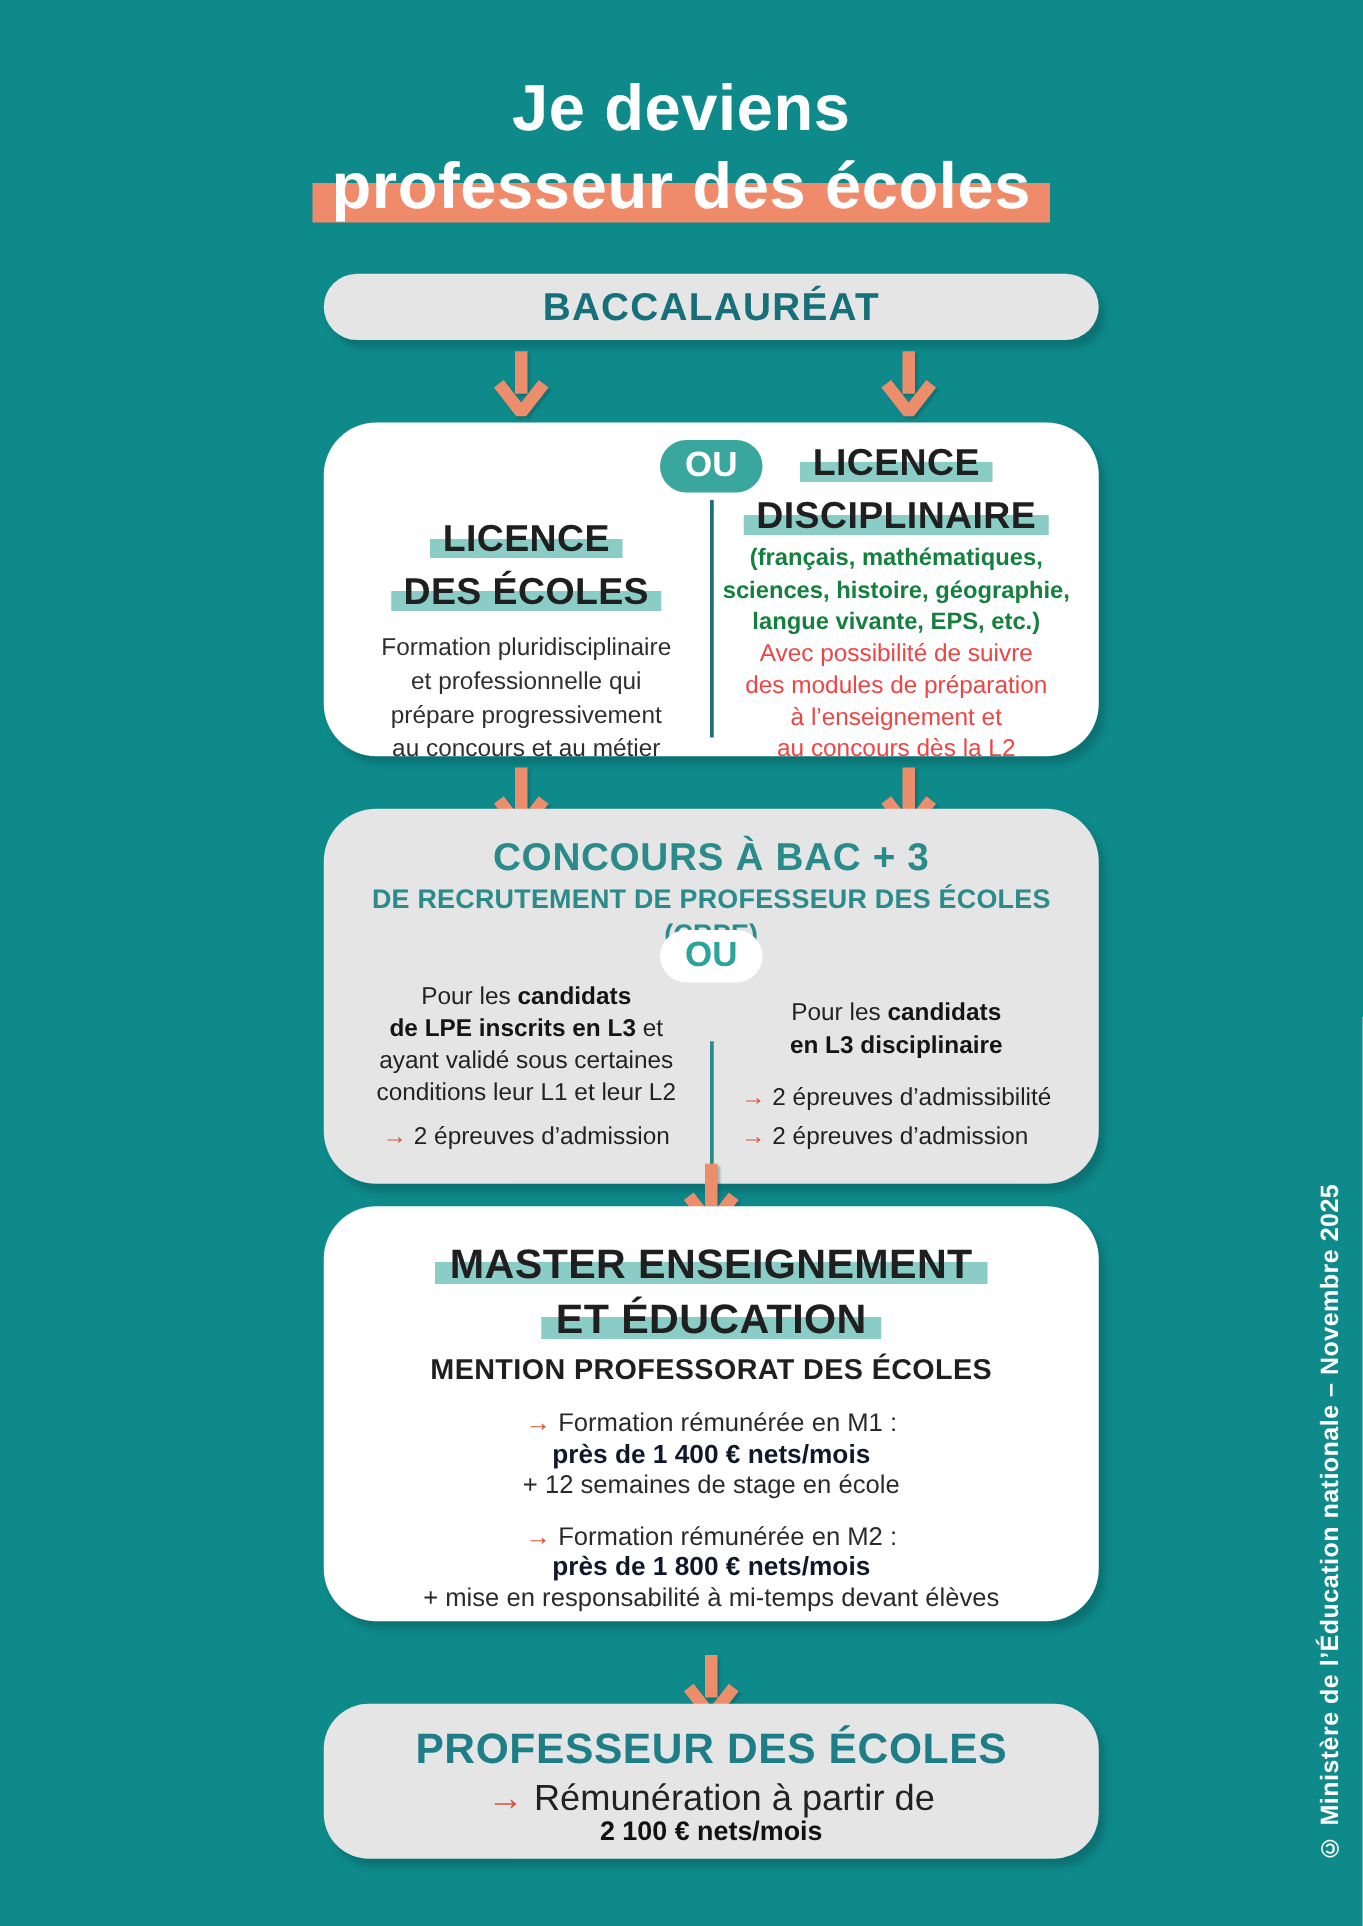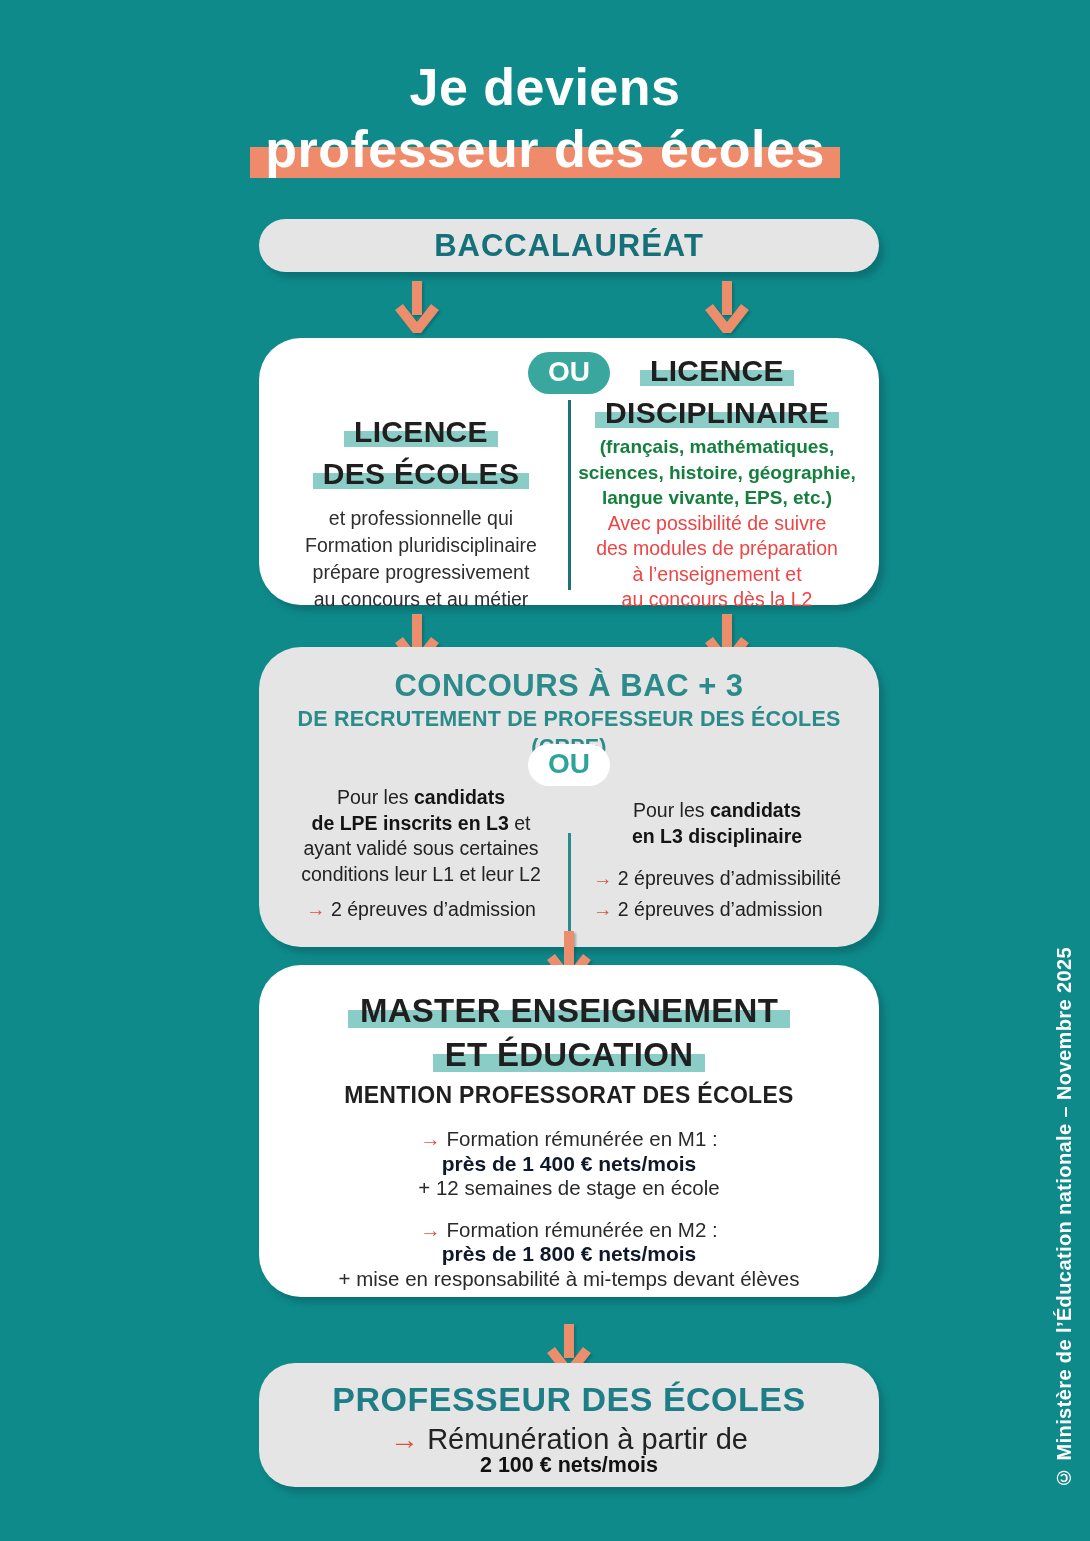--- a/index.html
+++ b/index.html
@@ -139,22 +139,22 @@
     <div class="box white licence">
       <div class="ou-pill">OU</div>
       <div class="divider"></div>
       <div class="cols">
         <div class="col">
           <div class="h-black">
             <div><span class="hl">LICENCE</span></div>
             <div><span class="hl">DES ÉCOLES</span></div>
           </div>
           <div class="lic-body">
+            <div>Formation pluridisciplinaire</div>
             <div>et professionnelle qui</div>
-            <div>Formation pluridisciplinaire</div>
             <div>prépare progressivement</div>
             <div>au concours et au métier</div>
           </div>
         </div>
         <div class="col">
           <div class="h-black">
             <div><span class="hl">LICENCE</span></div>
             <div><span class="hl">DISCIPLINAIRE</span></div>
           </div>
           <div class="lic-subjects">

